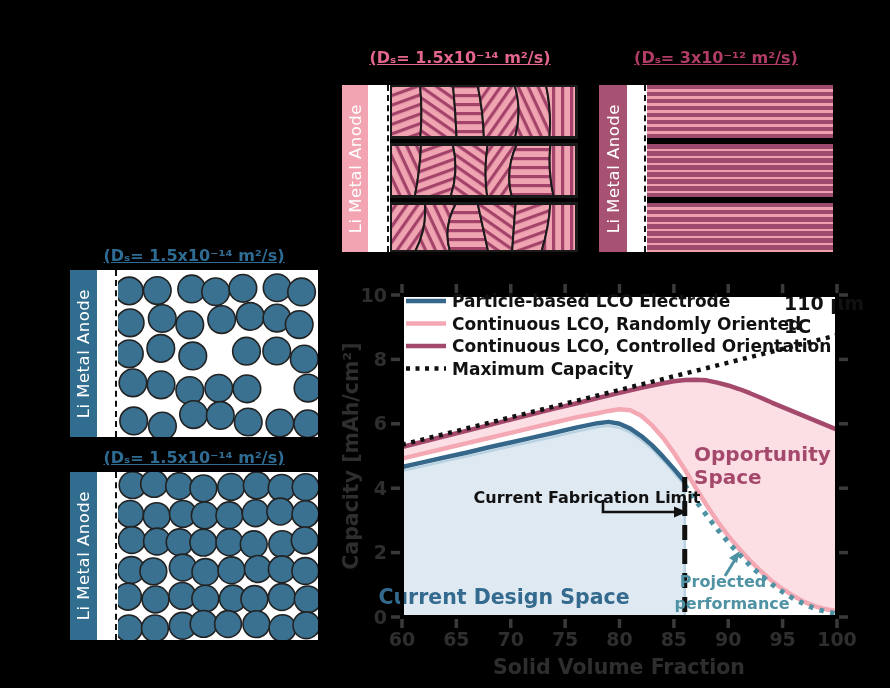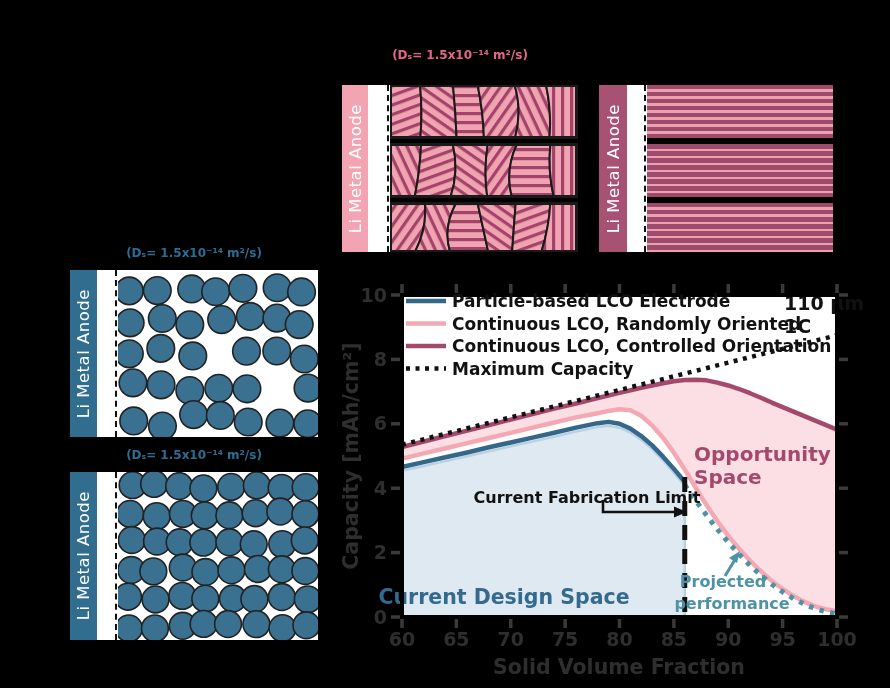--- a/index.html
+++ b/index.html
@@ -1,19 +1,19 @@
 <!DOCTYPE html>
 <html><head>
 <meta charset="utf-8">
 <style>
   html,body{margin:0;padding:0;background:#000;}
   .stage{position:relative;width:890px;height:688px;background:#000;overflow:hidden;
          font-family:"DejaVu Sans",sans-serif;}
-  .panel-title{position:absolute;text-align:center;font-size:12px;font-weight:bold;
-               letter-spacing:0px;white-space:nowrap;}
+  .panel-title{position:absolute;text-align:center;font-size:16px;font-weight:bold;
+               letter-spacing:0px;white-space:nowrap;text-decoration:underline;}
   .panel{position:absolute;}
   .anode-bar{position:absolute;left:0;top:0;height:100%;display:flex;align-items:center;justify-content:center;}
   .anode-label{color:#fff;font-size:16.5px;writing-mode:vertical-rl;transform:rotate(180deg);
                white-space:nowrap;letter-spacing:0.5px;}
   .sep{position:absolute;top:0;height:100%;background:#fff;}
   .dashline{position:absolute;top:0;height:100%;width:0;border-left:2.5px dashed #111;}
   .electrode{position:absolute;top:0;height:100%;background:#fff;}
   .electrode.transparent{background:transparent;}
   .slab{position:absolute;left:0;width:100%;}
   svg text{font-family:"DejaVu Sans",sans-serif;}
@@ -76,20 +76,21 @@
           <path d="M34.75707485813648,118 Q37.53462246463634,142.5 24.92505709415302,167 L60.09591847848147,167 Q52.704131366955124,142.5 66.19401850415395,118 Z" fill="url(#hatch5)" stroke="#1a1a1a" stroke-width="2"></path>
           <path d="M66.19401850415395,118 Q52.704131366955124,142.5 60.09591847848147,167 L98.27835387689993,167 Q92.86591552989557,142.5 87.57408442674205,118 Z" fill="url(#hatch3)" stroke="#1a1a1a" stroke-width="2"></path>
           <path d="M87.57408442674205,118 Q92.86591552989557,142.5 98.27835387689993,167 L122.07603100823239,167 Q123.90997603951023,142.5 125.65554565513507,118 Z" fill="url(#hatch4)" stroke="#1a1a1a" stroke-width="2"></path>
           <path d="M125.65554565513507,118 Q123.90997603951023,142.5 122.07603100823239,167 L151.32460560455917,167 Q159.0120181191433,142.5 160.35909371303393,118 Z" fill="url(#hatch2)" stroke="#1a1a1a" stroke-width="2"></path>
           <path d="M160.35909371303393,118 Q159.0120181191433,142.5 151.32460560455917,167 L187,167 Q187,142.5 187,118 Z" fill="url(#hatch0)" stroke="#1a1a1a" stroke-width="2"></path>
           <rect x="1" y="119" width="185" height="47" fill="none" stroke="#1a1a1a" stroke-width="2"></rect>
         </svg>
     </div>
   </div>
 
+  <div class="panel-title" style="left: 599px; top: 48px; width: 234px; color: rgb(177, 60, 103);">(Dₛ= 3x10⁻¹² m²/s)</div>
   <div class="panel" style="left:599px;top:85px;width:234px;height:167px;">
     <div class="anode-bar" style="width: 28px; background-color: rgb(167, 81, 115);">
       <span class="anode-label">Li Metal Anode</span>
     </div>
     <div class="sep" style="left:28px;width:20px;"></div>
     <div class="dashline" style="left:45px;"></div>
     <div class="electrode transparent" style="left:48px;width:186px;">
       <div class="slab" style="top: 0px; height: 53px; background: repeating-linear-gradient(rgb(157, 74, 108) 0px, rgb(157, 74, 108) 4.5px, rgb(239, 160, 175) 4.5px, rgb(239, 160, 175) 7px);"></div>
       <div class="slab" style="top: 59px; height: 53px; background: repeating-linear-gradient(rgb(157, 74, 108) 0px, rgb(157, 74, 108) 4.5px, rgb(239, 160, 175) 4.5px, rgb(239, 160, 175) 7px);"></div>
       <div class="slab" style="top: 118px; height: 49px; background: repeating-linear-gradient(rgb(157, 74, 108) 0px, rgb(157, 74, 108) 4.5px, rgb(239, 160, 175) 4.5px, rgb(239, 160, 175) 7px);"></div>

